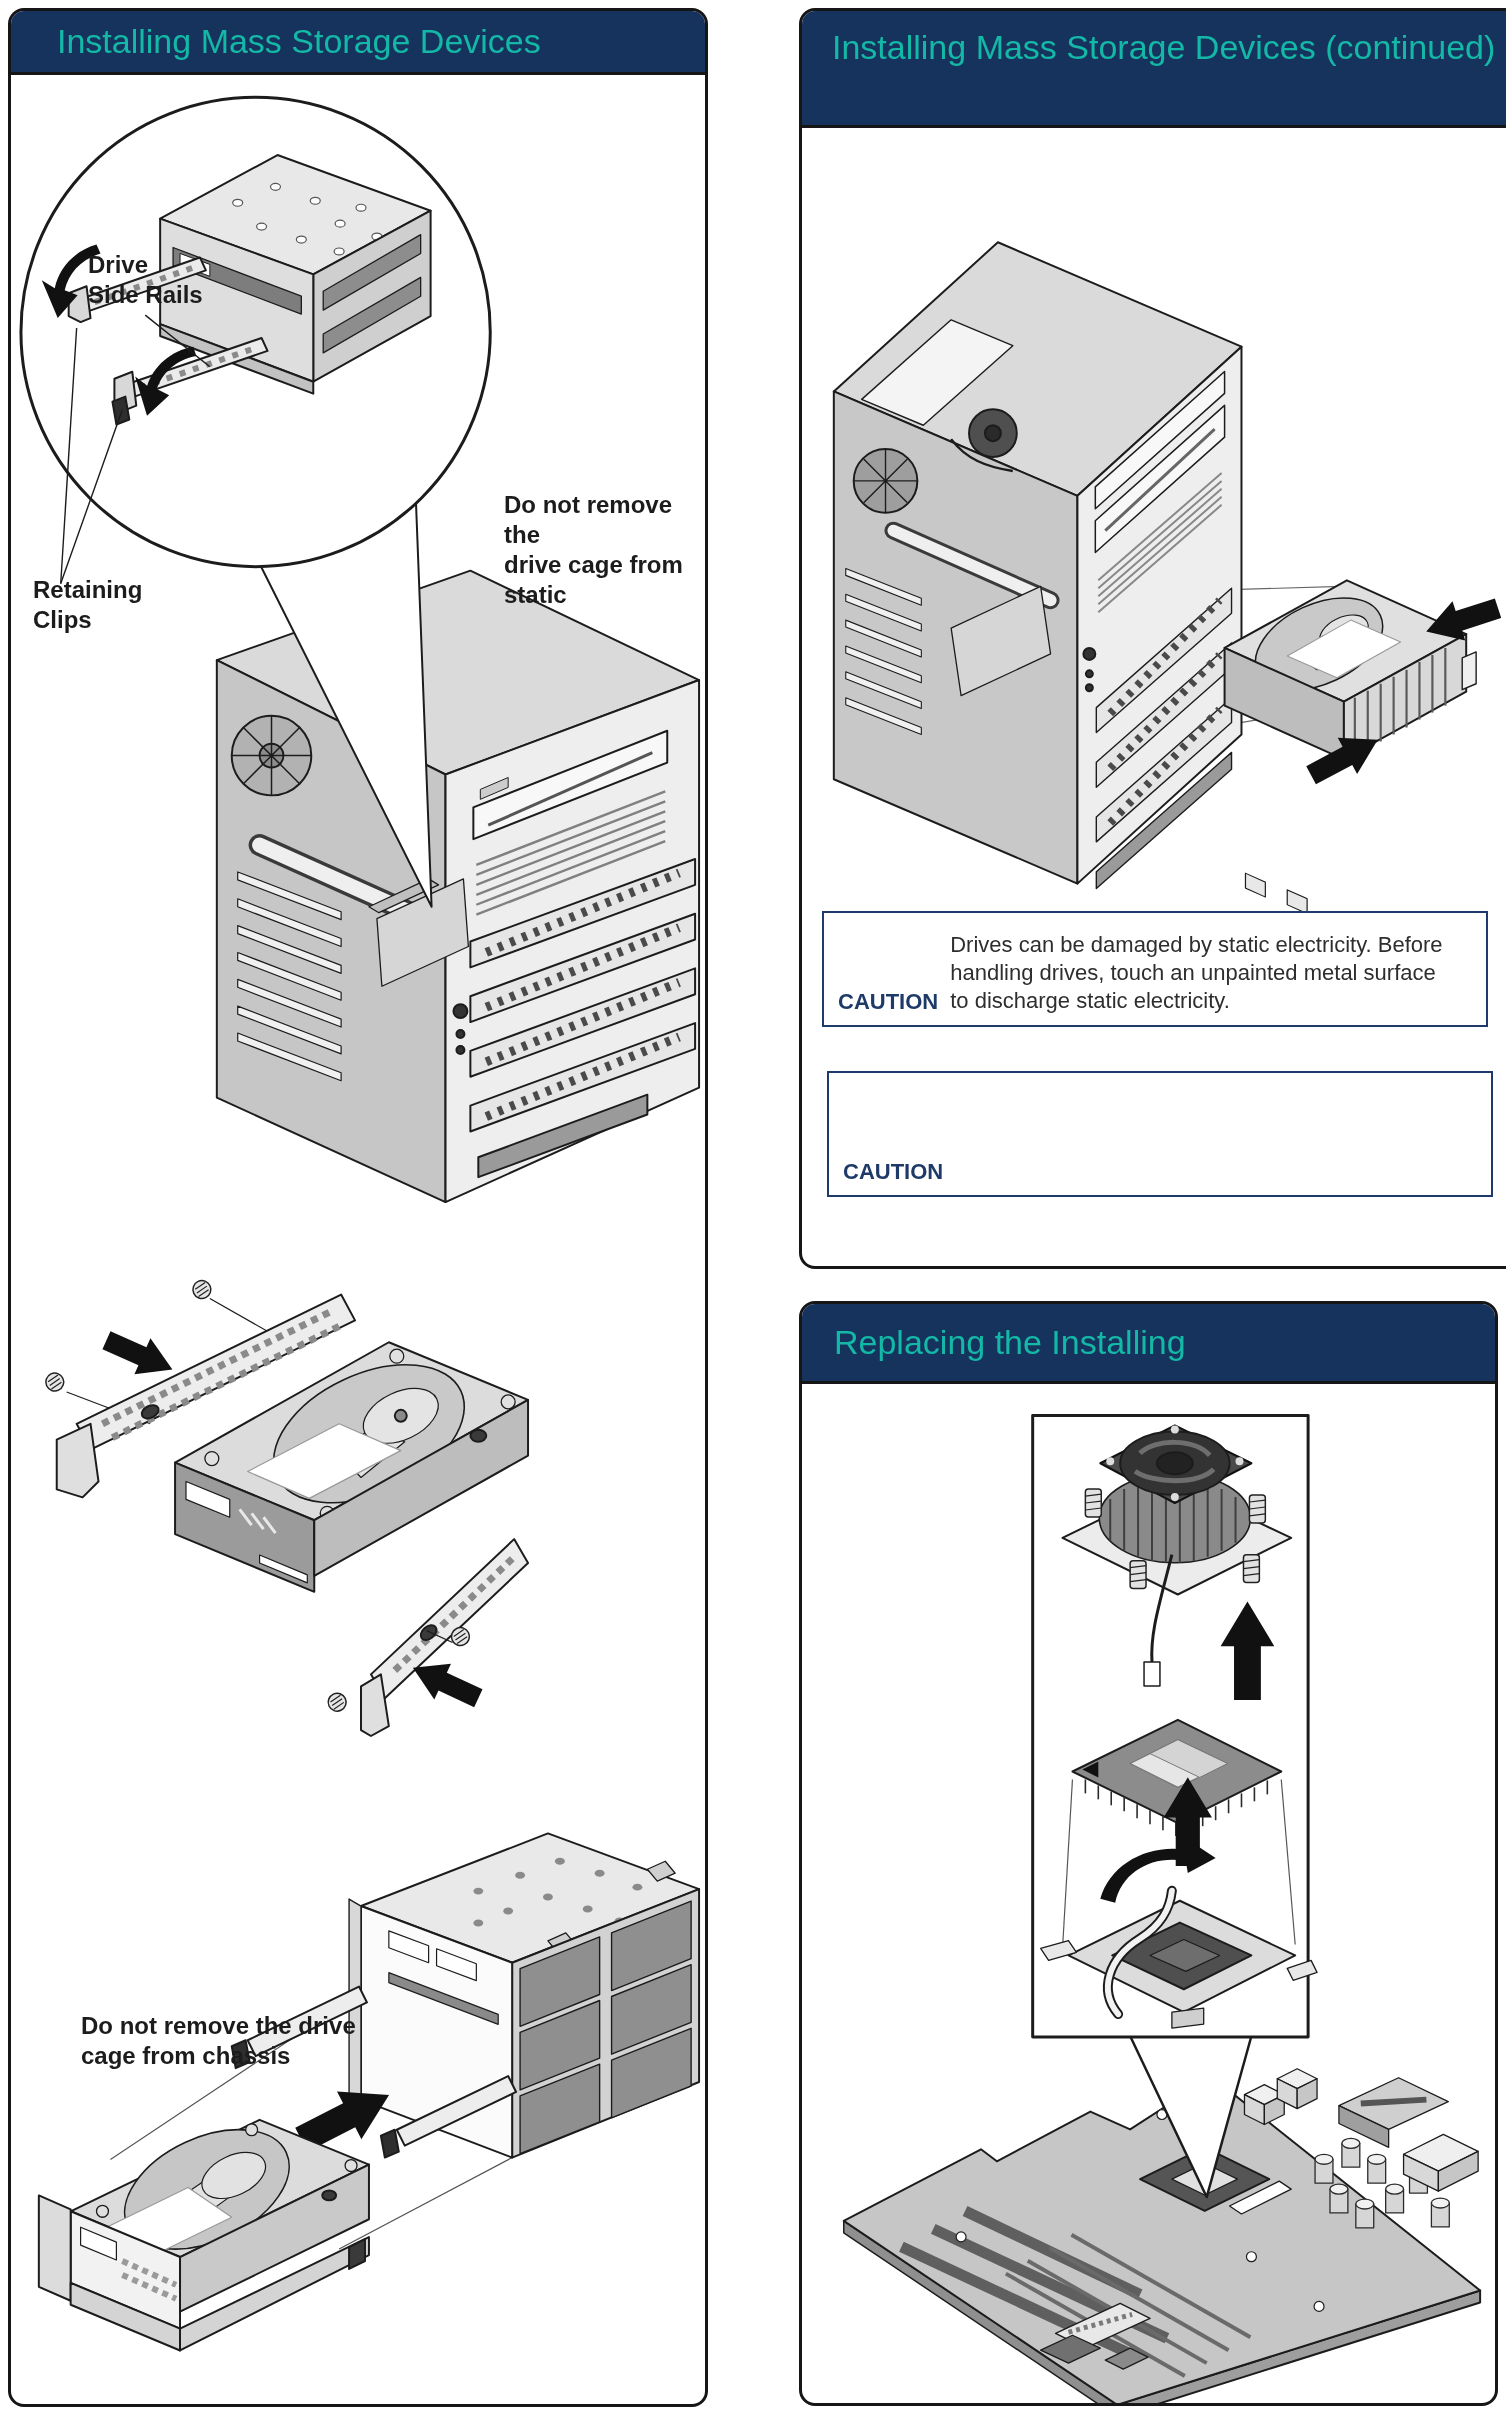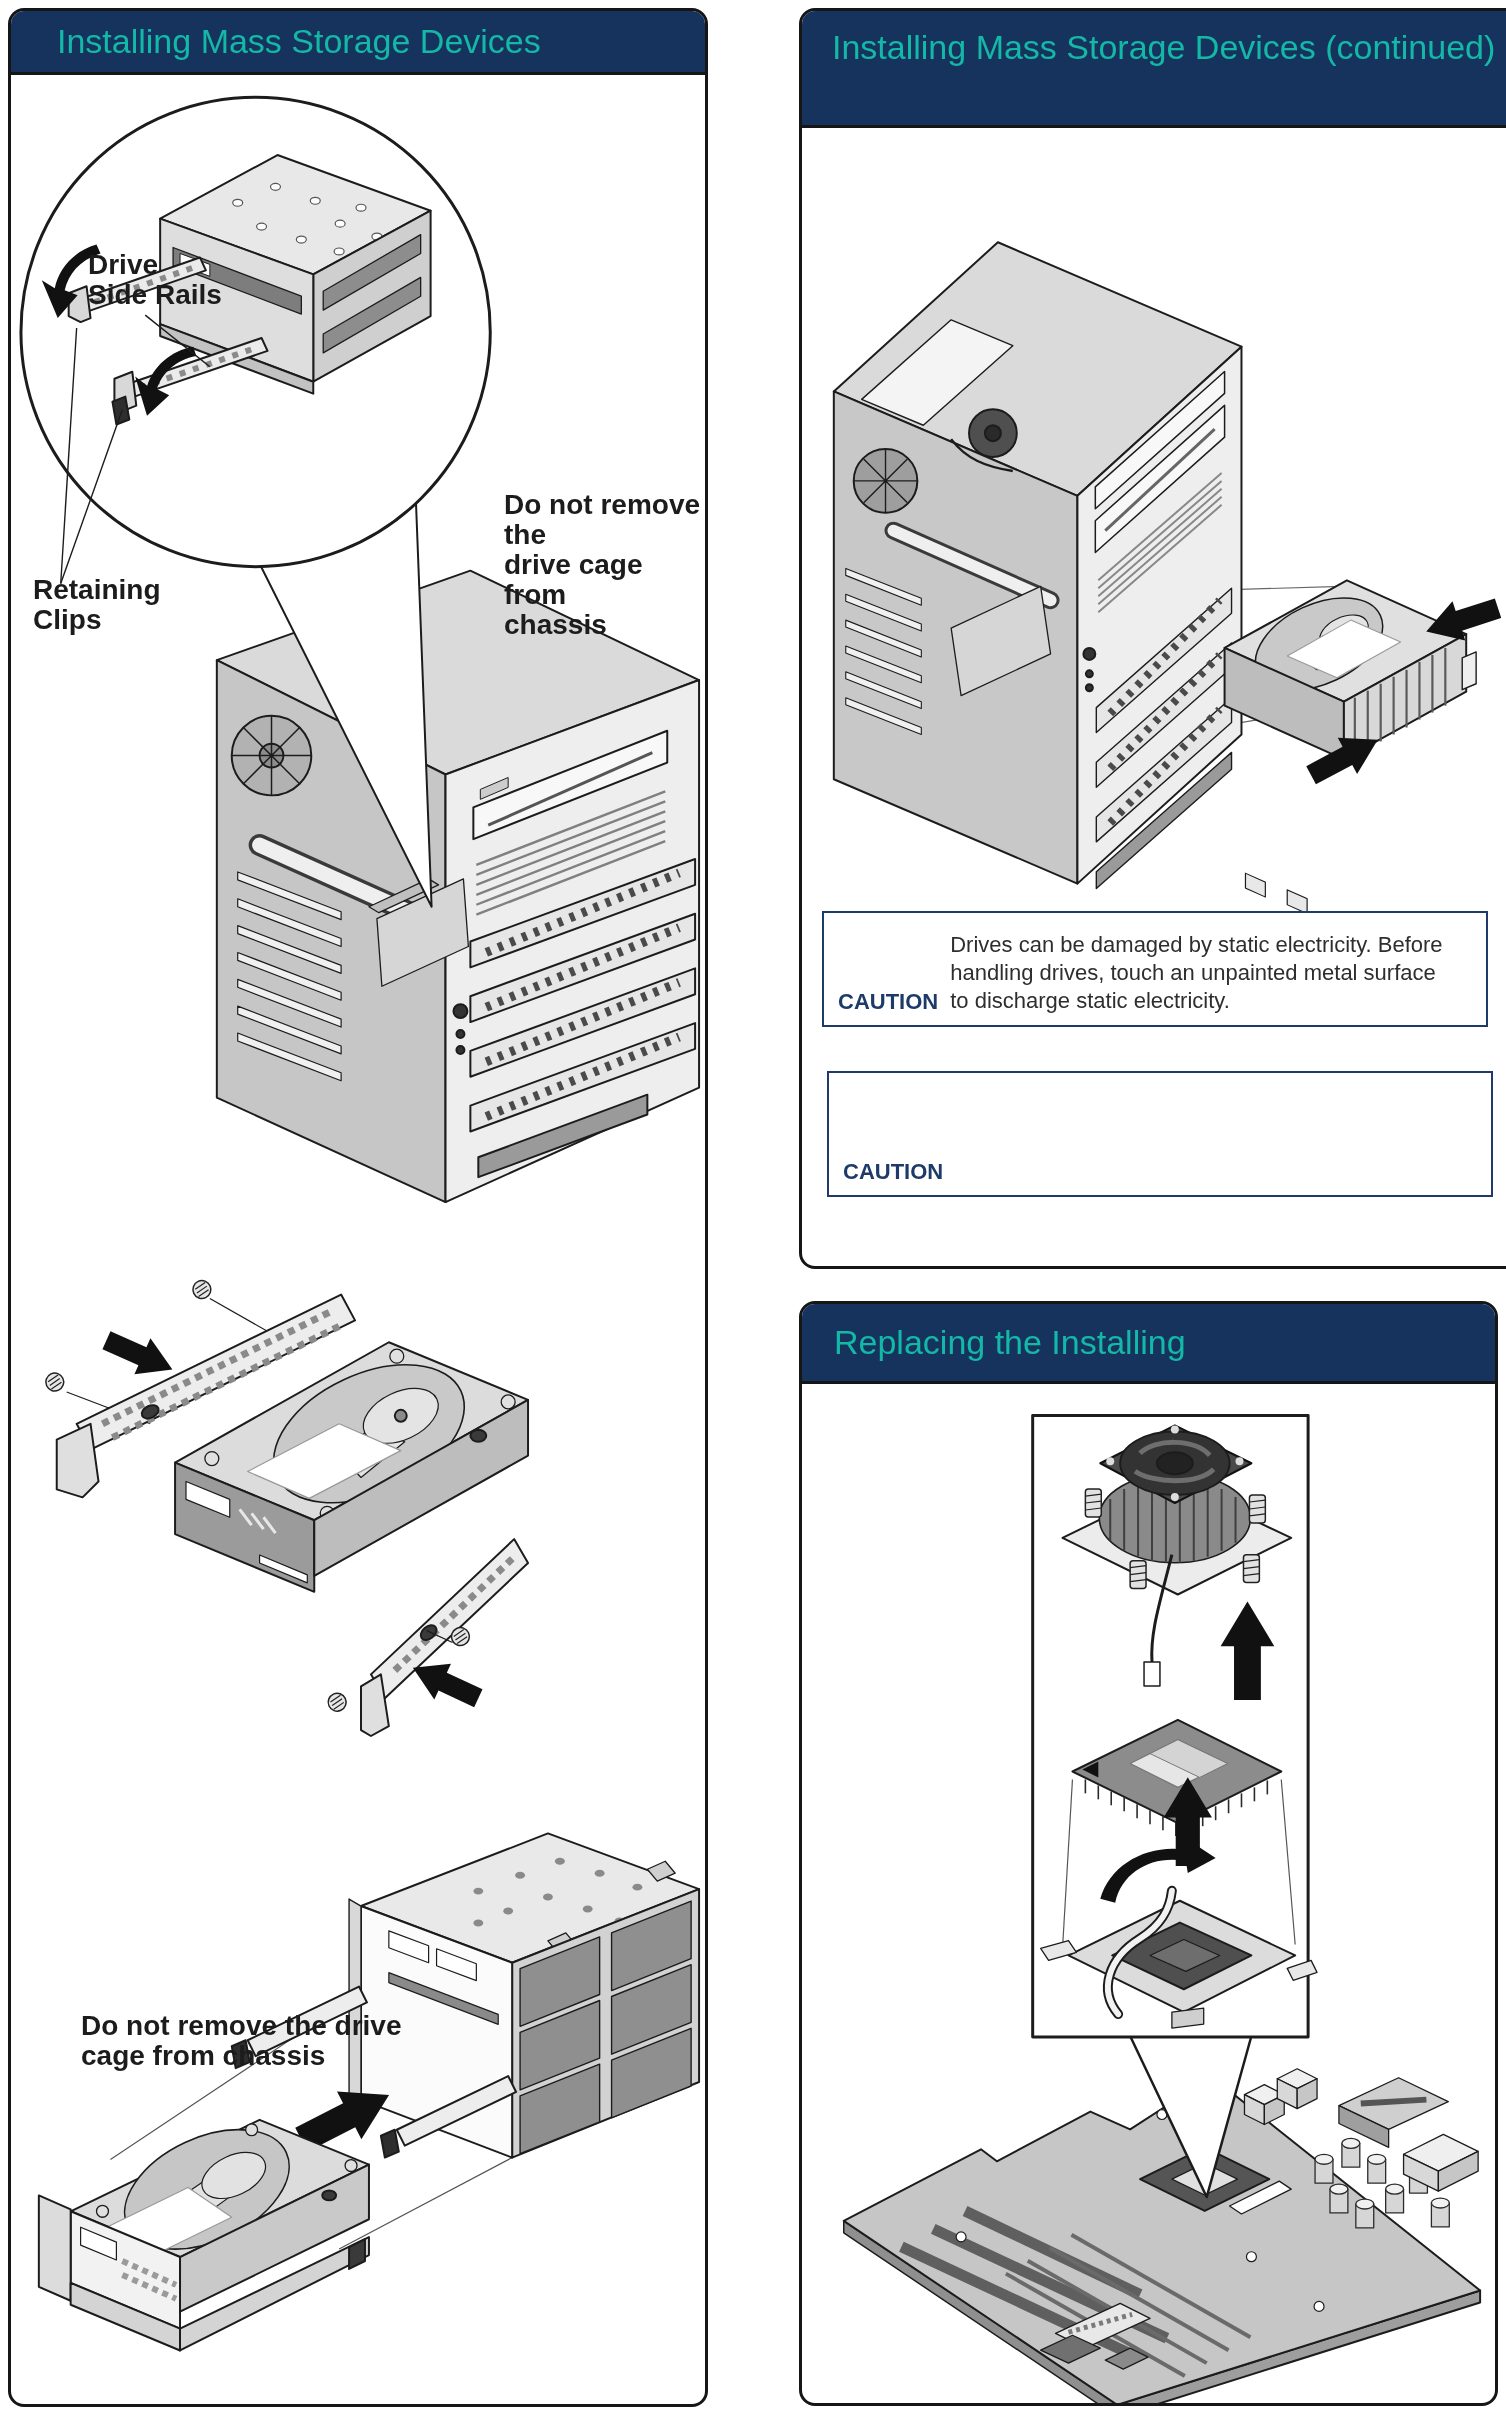--- a/index.html
+++ b/index.html
@@ -8,21 +8,21 @@
   .panel{position:absolute;background:#fff;border:3px solid #161616;border-radius:16px;box-sizing:border-box;overflow:hidden;}
   #panel-left{left:8px;top:8px;width:700px;height:2399px;}
   #panel-right-top{left:799px;top:8px;width:832px;height:1261px;}
   #panel-right-bottom{left:799px;top:1301px;width:699px;height:1105px;}
   .panel-header{background:#16335e;color:#14b8a6;font-weight:normal;font-size:34px;
                 border-bottom:3px solid #161616;border-radius:10px 10px 0 0;box-sizing:border-box;}
   #panel-left .panel-header{height:64px;line-height:61px;padding-left:46px;}
   #panel-right-top .panel-header{height:117px;line-height:45px;padding:14px 40px 0 30px;}
   #panel-right-bottom .panel-header{height:80px;line-height:77px;padding-left:32px;}
   .ill{position:absolute;left:0;top:0;}
-  .label{position:absolute;font-weight:bold;font-size:28px;line-height:30px;white-space:pre-line;color:#1c1c1c;}
+  .label{position:absolute;font-weight:bold;font-size:24px;line-height:30px;white-space:pre-line;color:#1c1c1c;}
   .caution-box{position:absolute;border:2px solid #1e3a68;background:#fff;box-sizing:border-box;
                display:flex;align-items:flex-end;padding:14px 16px 10px 14px;}
   .caution-label{flex:0 0 96px;margin-right:12px;font-weight:bold;font-size:22px;color:#1e3a68;}
   .caution-text{font-size:22px;line-height:28px;color:#2e2e2e;max-width:507px;}
   svg{display:block;}
 </style>
 </head>
 <body>
 
 <svg width="0" height="0" style="position:absolute" aria-hidden="true">
@@ -259,21 +259,21 @@
       </g>
     </g>
   </svg>
 
   <div class="label" style="left:77px;top:239px;">Drive
 Side Rails</div>
   <div class="label" style="left:22px;top:564px;">Retaining
 Clips</div>
   <div class="label" style="left:493px;top:479px;">Do not remove the
 drive cage from
-chassis</div>
+static</div>
   <div class="label" style="left:70px;top:2000px;">Do not remove the drive
 cage from chassis</div>
 </section>
 
 <section class="panel" id="panel-right-top">
   <div class="panel-header">
     <span>Installing Mass Storage Devices (continued)</span>
   </div>
 
   <svg class="ill" width="699" height="1261" viewBox="0 0 703 1267" style="top:0;">

